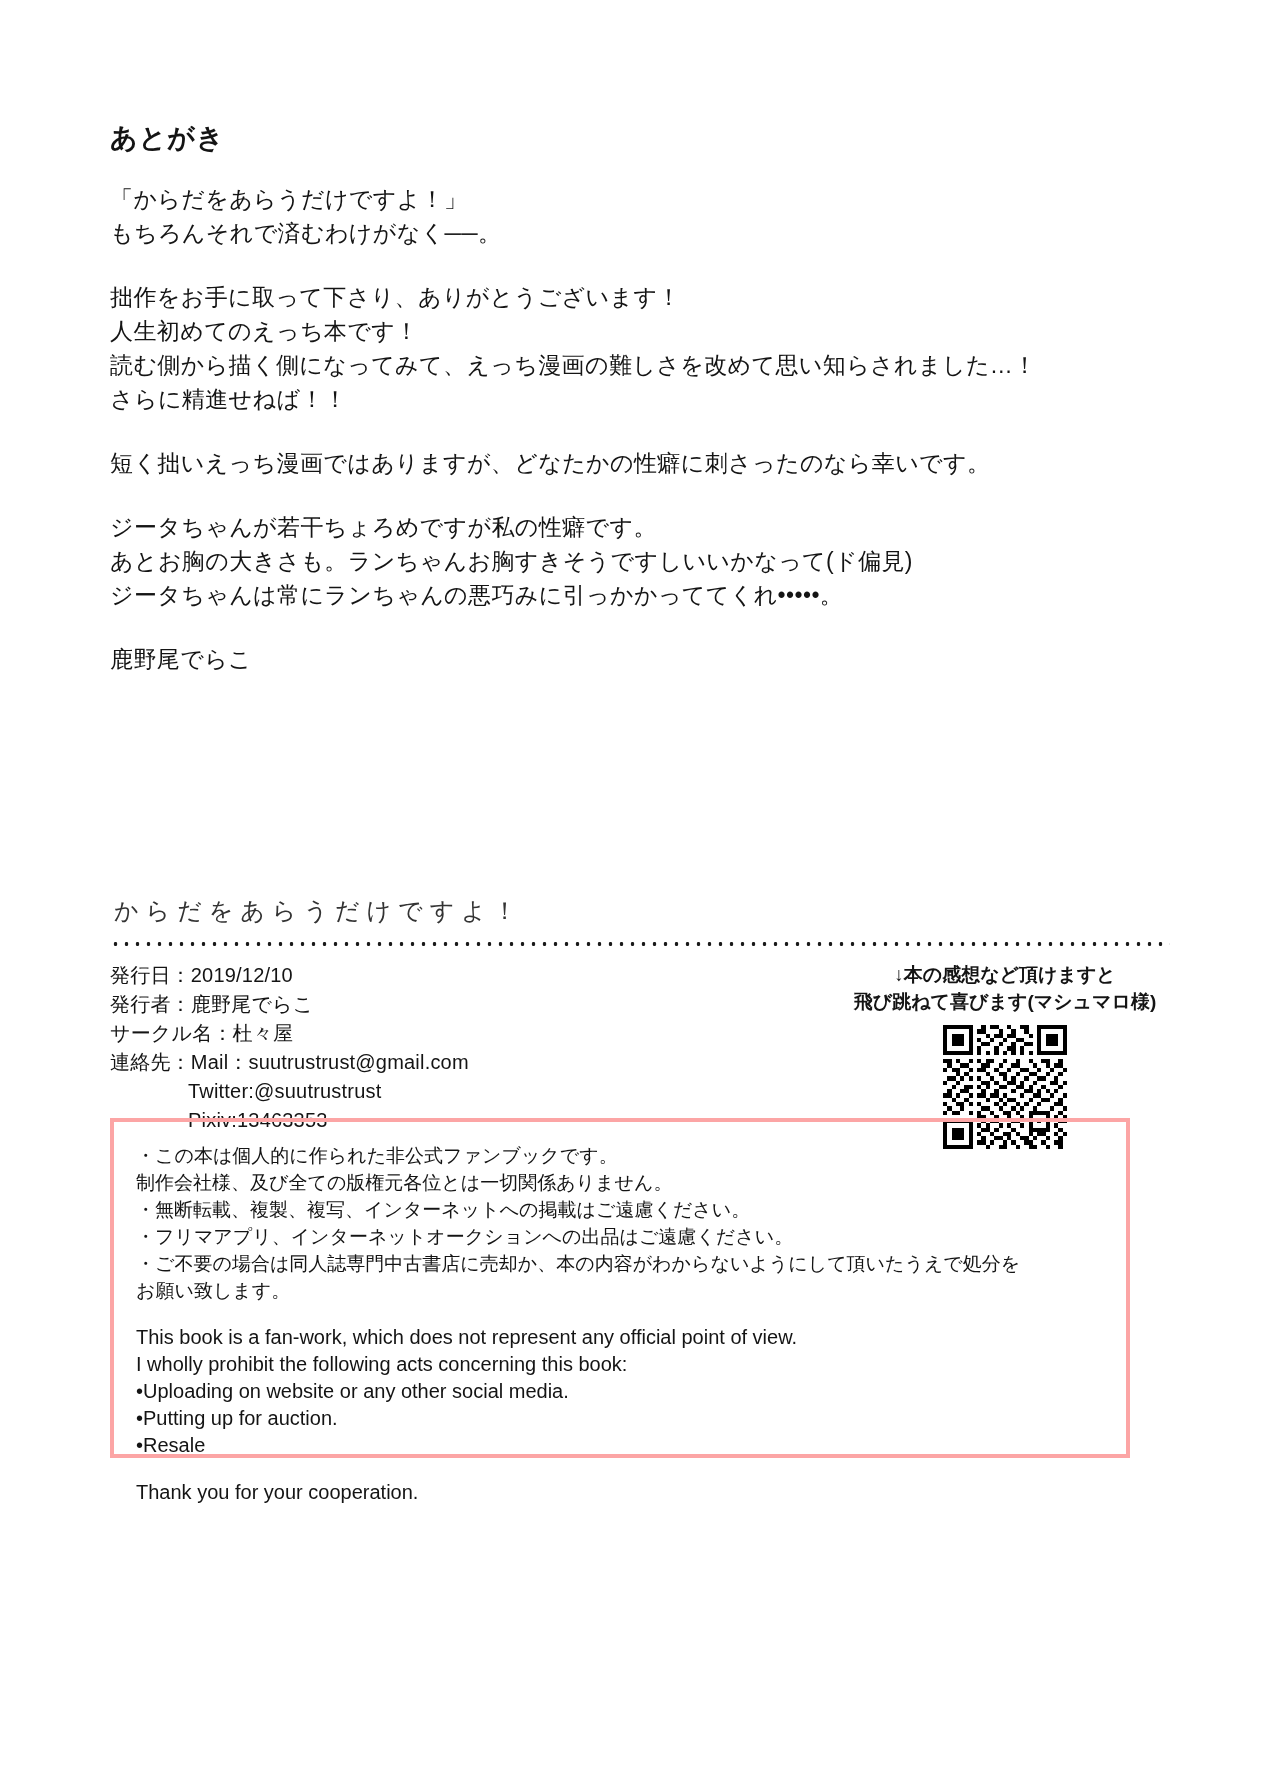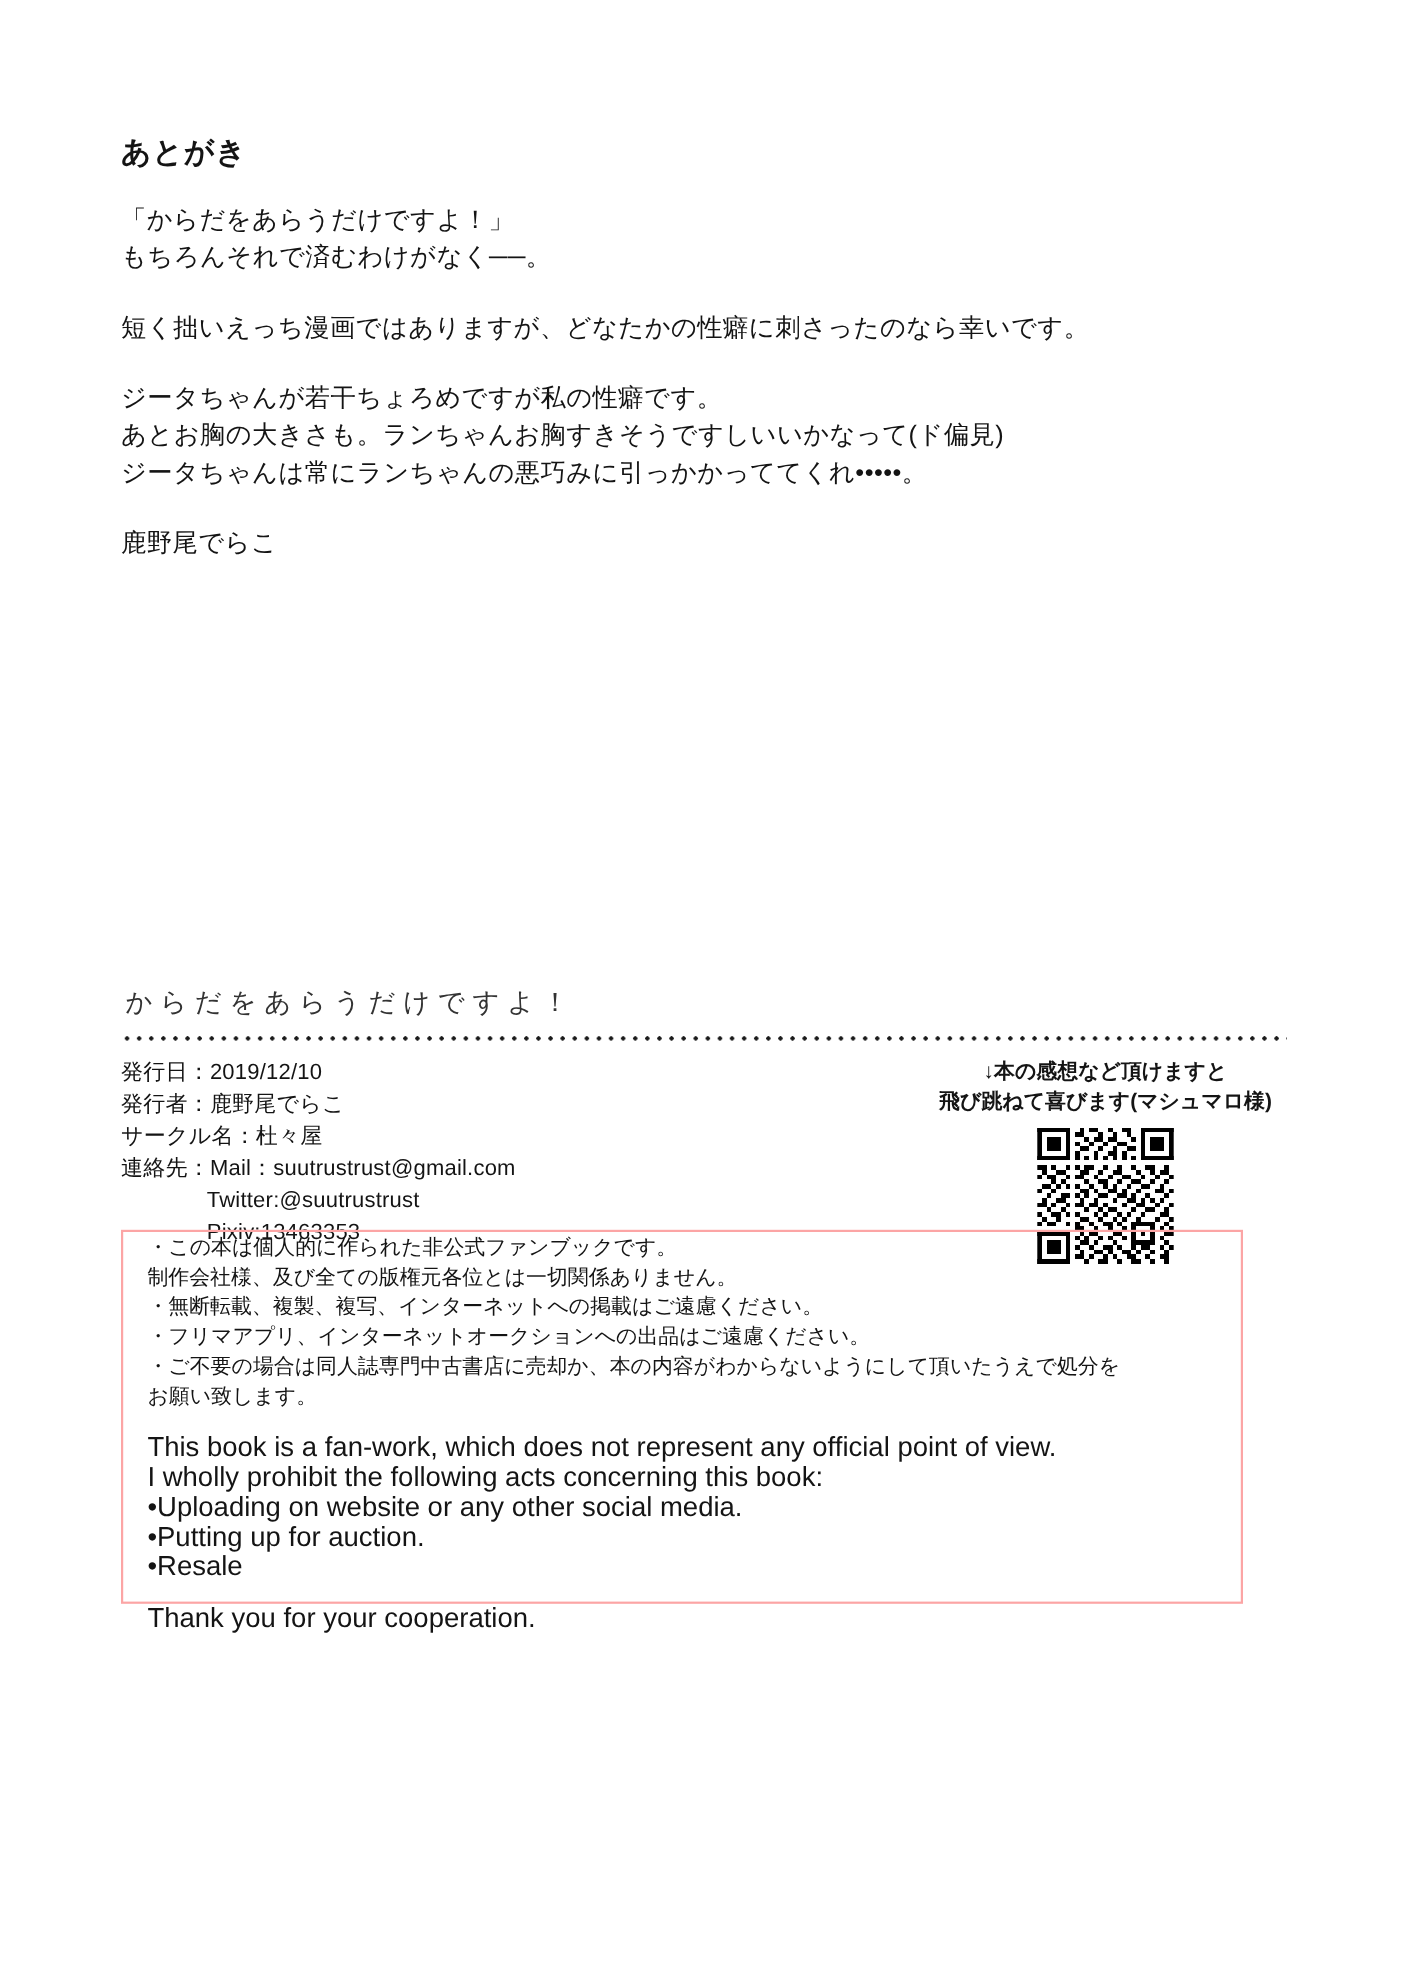--- a/index.html
+++ b/index.html
@@ -102,49 +102,55 @@
     background-color: #fff;
   }
 
   
   .notice {
     position: absolute;
     left: 110px;
     top: 1118px;
     width: 1020px;
     height: 340px;
-    border: 2px solid #fca5a5;
+    border: 4px solid #fca5a5;
     box-sizing: border-box;
-    padding: 1px 22px;
+    padding: 20px 22px;
   }
   .notice .jp {
     font-size: 19px;
     line-height: 27px;
     color: #141414;
     white-space: pre;
   }
   .notice .gap { height: 20px; }
   .notice .en {
-    font-size: 25px;
+    font-size: 20px;
     line-height: 27px;
     color: #141414;
     white-space: pre;
   }
 </style>
 </head>
 <body>
 
 <div class="afterword">
   <h1 class="afterword-title">あとがき</h1>
 
   <div class="para">
     <div class="line">「からだをあらうだけですよ！」</div>
     <div class="line">もちろんそれで済むわけがなく──。</div>
   </div>
 
+  <div class="para">
+    <div class="line">拙作をお手に取って下さり、ありがとうございます！</div>
+    <div class="line">人生初めてのえっち本です！</div>
+    <div class="line">読む側から描く側になってみて、えっち漫画の難しさを改めて思い知らされました…！</div>
+    <div class="line">さらに精進せねば！！</div>
+  </div>
 
   <div class="para">
     <div class="line">短く拙いえっち漫画ではありますが、どなたかの性癖に刺さったのなら幸いです。</div>
   </div>
 
   <div class="para">
     <div class="line">ジータちゃんが若干ちょろめですが私の性癖です。</div>
     <div class="line">あとお胸の大きさも。ランちゃんお胸すきそうですしいいかなって(ド偏見)</div>
     <div class="line">ジータちゃんは常にランちゃんの悪巧みに引っかかっててくれ•••••。</div>
   </div>

